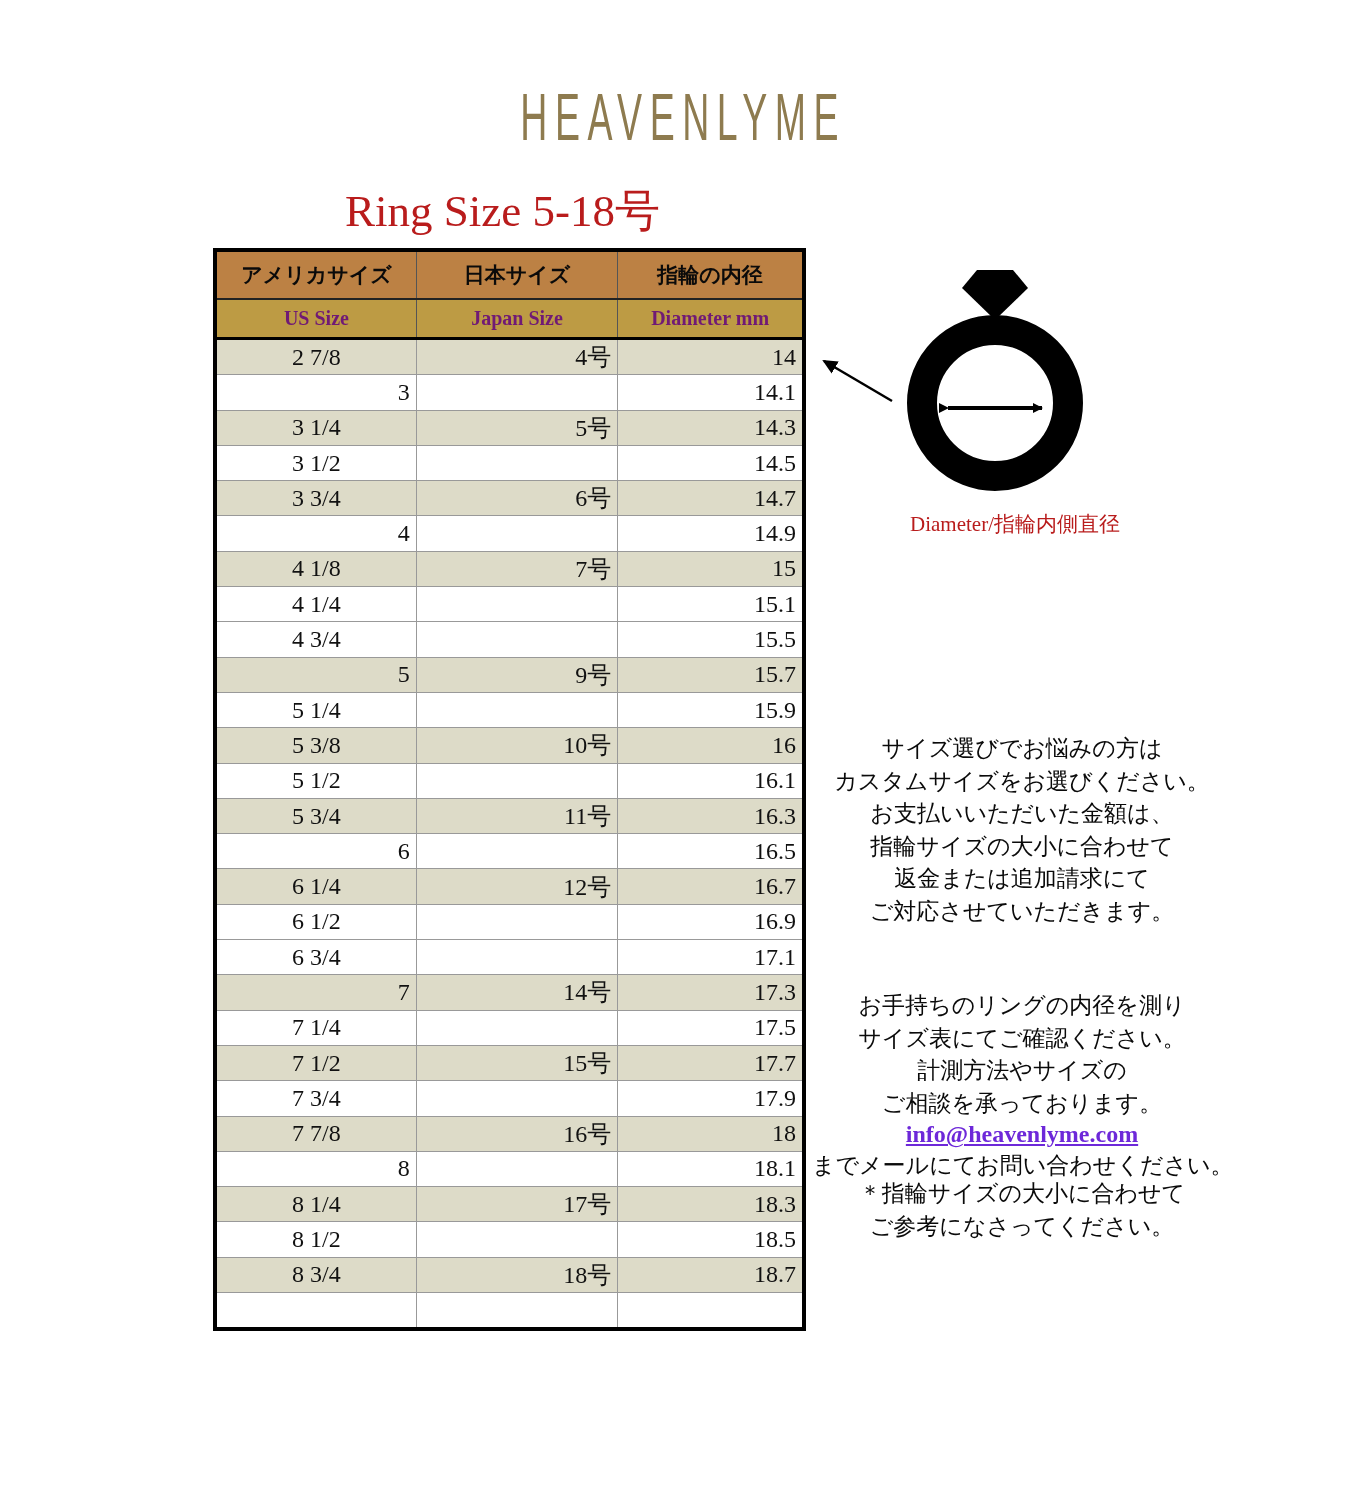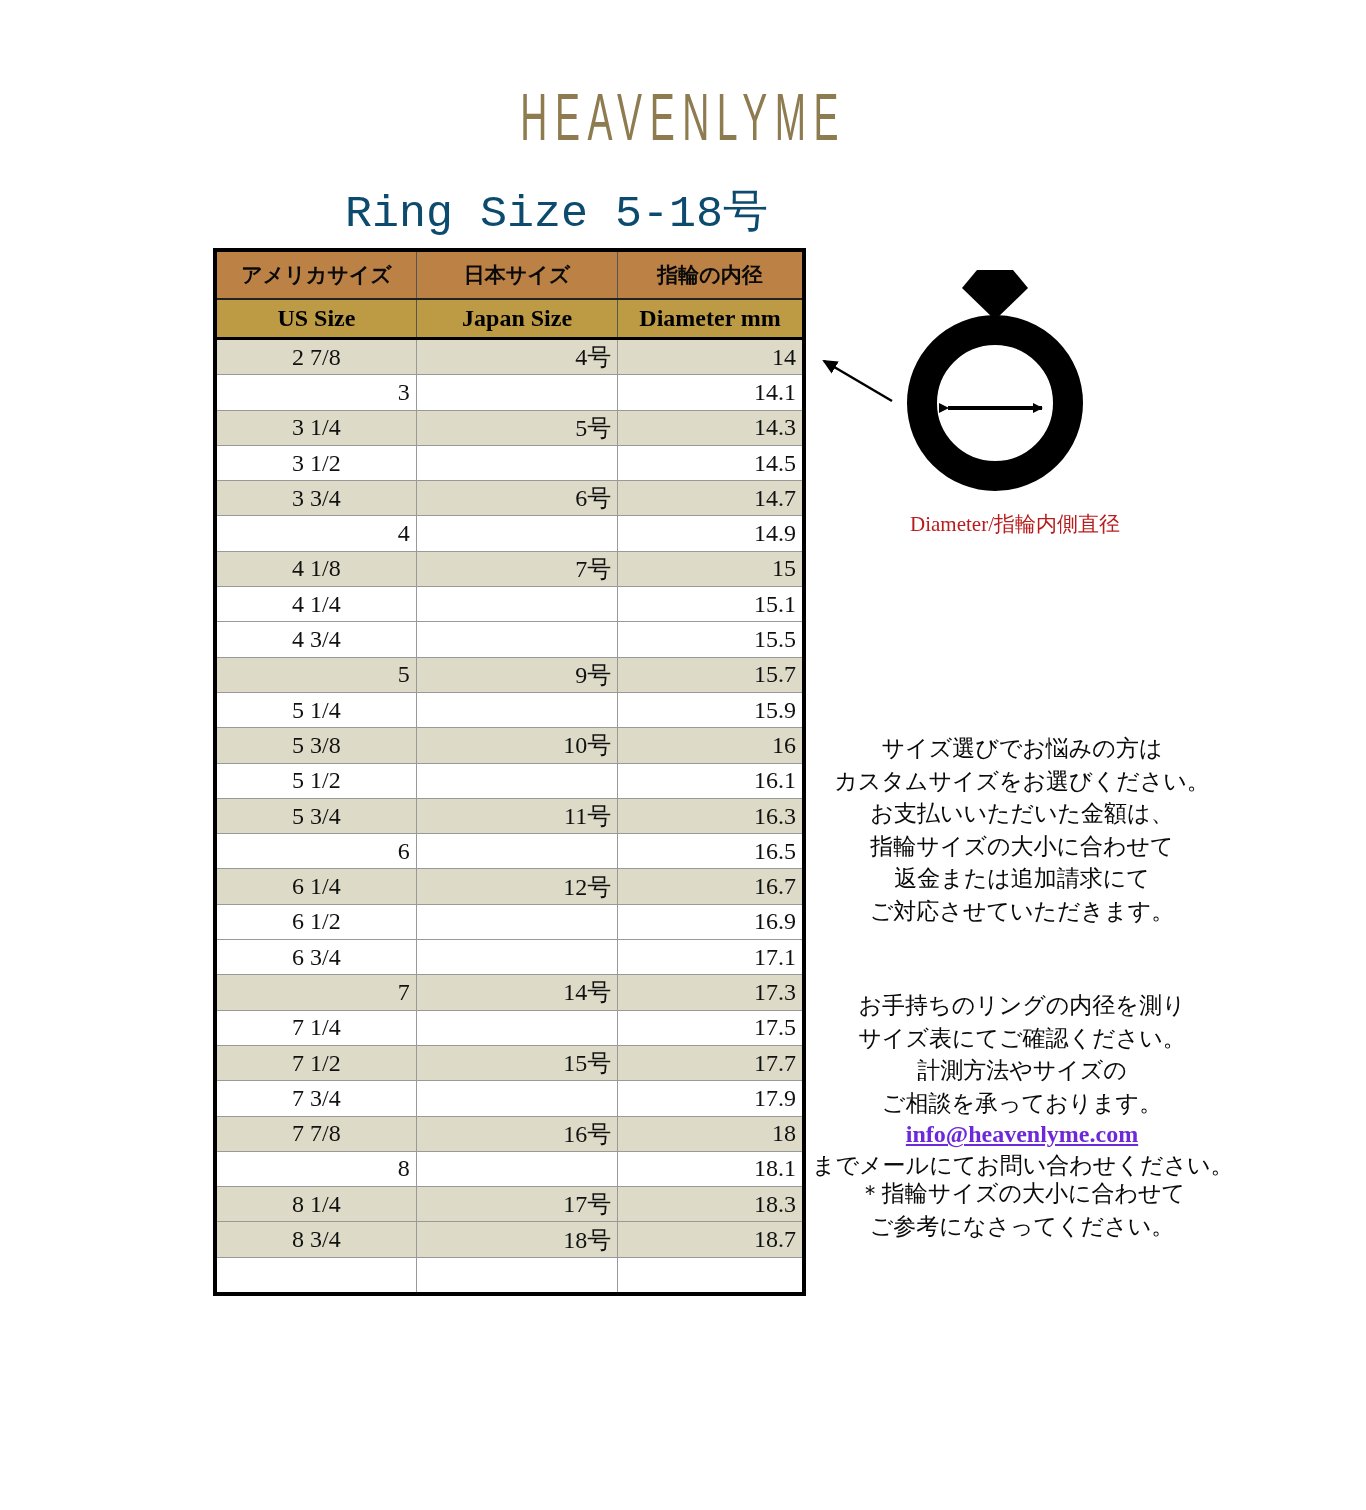--- a/index.html
+++ b/index.html
@@ -20,22 +20,22 @@
     font-family:"Liberation Sans", sans-serif;
     font-size:50px;font-weight:400;
     color:#8e7b4f;
     letter-spacing:10px;
     white-space:nowrap;
     transform:scale(0.75,1.32);
   }
   
   .title{
     position:absolute;left:345px;top:181px;
-    font-size:45px;font-weight:400;color:#0c4a6e;
-    font-family:Liberation Mono, monospace;
+    font-size:45px;font-weight:400;color:#b91c1c;
+    font-family:Liberation Serif, serif;
     white-space:nowrap;
   }
   
   table.size-table{
     position:absolute;left:213px;top:248px;
     width:593px;
     border-collapse:collapse;
     table-layout:fixed;
     border:4px solid #000;
     background:#fff;
@@ -47,21 +47,21 @@
     font-family:"Liberation Sans", sans-serif;
     font-weight:bold;font-size:21px;color:#0a0a0a;
     text-align:center;
     border-bottom:2px solid #222;
     border-left:1px solid #555;
   }
   .size-table th.en{
     height:35px;
     background:#bd9b44;
     font-family:"Liberation Serif", serif;
-    font-weight:bold;font-size:24px;color:#000000;
+    font-weight:bold;font-size:20px;color:#701a75;
     text-align:center;
     border-bottom:3px solid #000;
     border-left:1px solid #555;
   }
   .size-table th:first-child{border-left:none;}
   .size-table td{
     height:34.3px;
     font-size:24px;
     border:1px solid #999;
     padding:0 6px;
@@ -241,20 +241,25 @@
       <tr>
         <td class="right">8</td>
         <td class="right"></td>
         <td class="right">18.1</td>
       </tr>
       <tr class="stripe">
         <td class="center">8 1/4</td>
         <td class="right">17号</td>
         <td class="right">18.3</td>
       </tr>
+      <tr>
+        <td class="center">8 1/2</td>
+        <td class="right"></td>
+        <td class="right">18.5</td>
+      </tr>
       <tr class="stripe">
         <td class="center">8 3/4</td>
         <td class="right">18号</td>
         <td class="right">18.7</td>
       </tr>
       <tr>
         <td class="right"></td>
         <td class="right"></td>
         <td class="right"></td>
       </tr>

